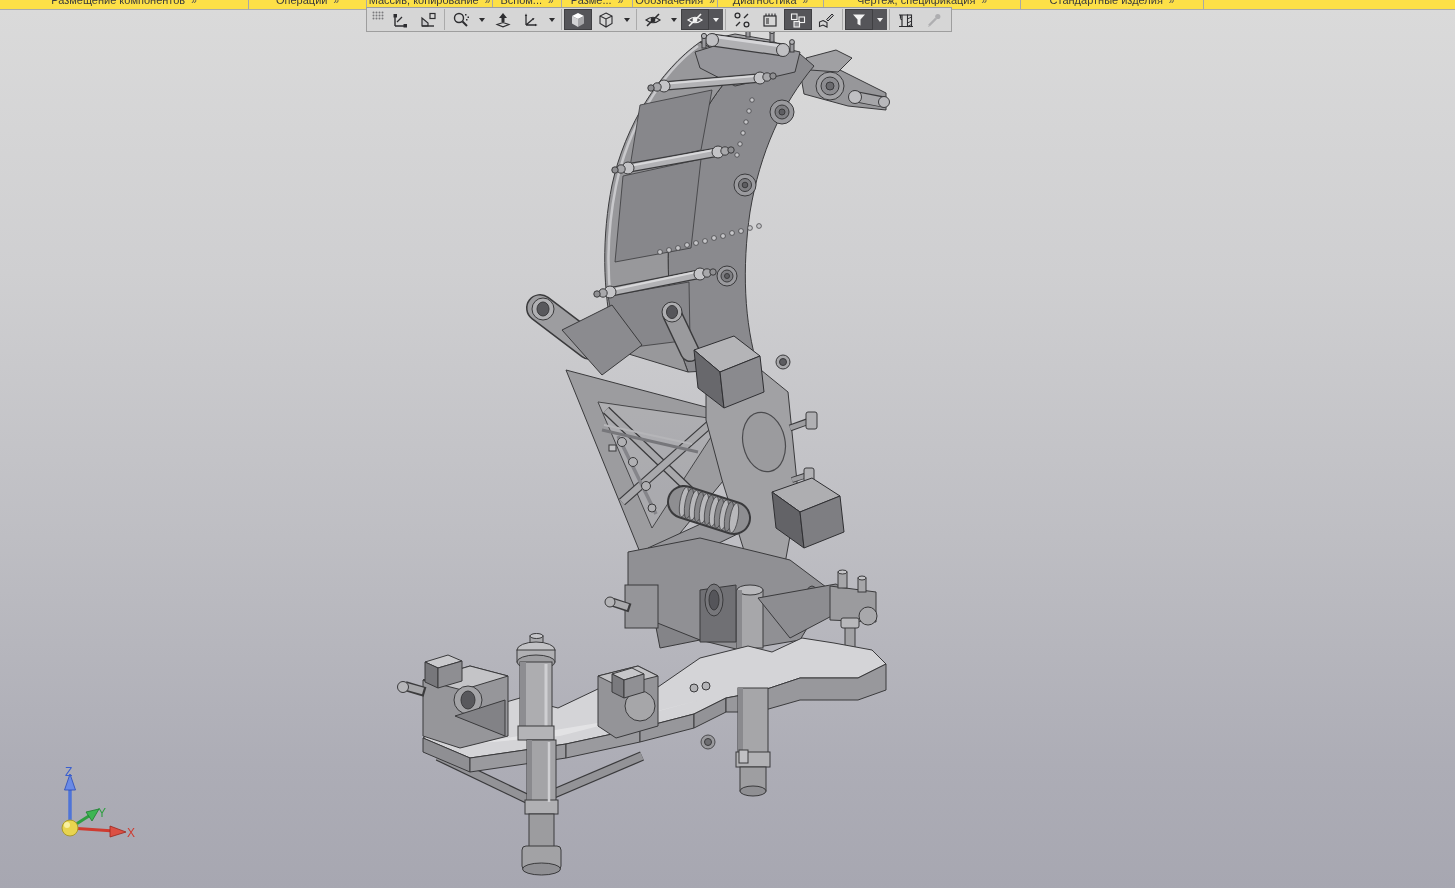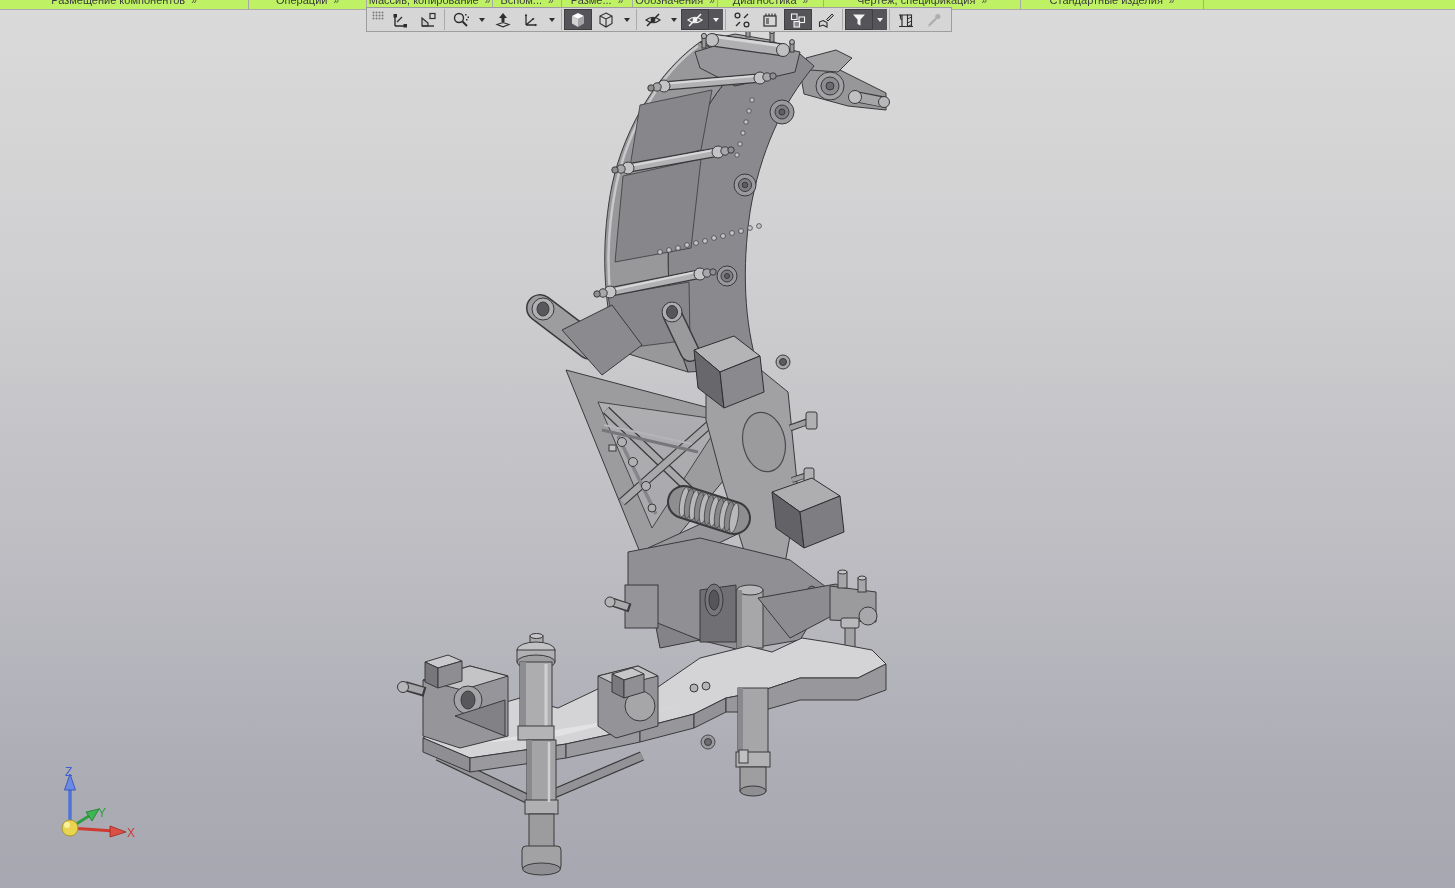--- a/index.html
+++ b/index.html
@@ -1,19 +1,19 @@
 <!DOCTYPE html>
 <html><head>
 <meta charset="utf-8">
 <style>
   html,body{margin:0;padding:0;}
   body{width:1455px;height:888px;overflow:hidden;font-family:"Liberation Sans",sans-serif;background:#dadada;position:relative;}
 
   
-  .tabstrip{position:absolute;left:0;top:0;width:1455px;height:9px;background:#bef264;border-bottom:1px solid #ababab;overflow:hidden;z-index:30;}
+  .tabstrip{position:absolute;left:0;top:0;width:1455px;height:9px;background:#fde047;border-bottom:1px solid #ababab;overflow:hidden;z-index:30;}
   .tabstrip-inner{display:flex;height:18px;transform:translateY(-9px);}
   .rtab{display:flex;align-items:center;justify-content:center;gap:6px;border-right:1px solid #a8a8a8;color:#3b3b3b;font-size:11px;white-space:nowrap;overflow:hidden;flex:0 0 auto;}
   .rtab .chev{font-size:10px;color:#555;}
 
   
   .toolbar{position:absolute;left:366px;top:7px;height:25px;background:#d6d6d6;border:1px solid #9e9e9e;display:flex;align-items:center;padding:0 3px;z-index:40;box-sizing:border-box;}
   .grip{width:16px;height:21px;display:flex;align-items:flex-start;justify-content:center;padding-top:3px;}
   .tb-btn{width:28px;height:21px;display:flex;align-items:center;justify-content:center;flex:0 0 auto;}
   .tb-btn.pressed{background:#555559;border:1px solid #3f3f42;box-sizing:border-box;}
   .tb-btn.disabled{opacity:.55;}

